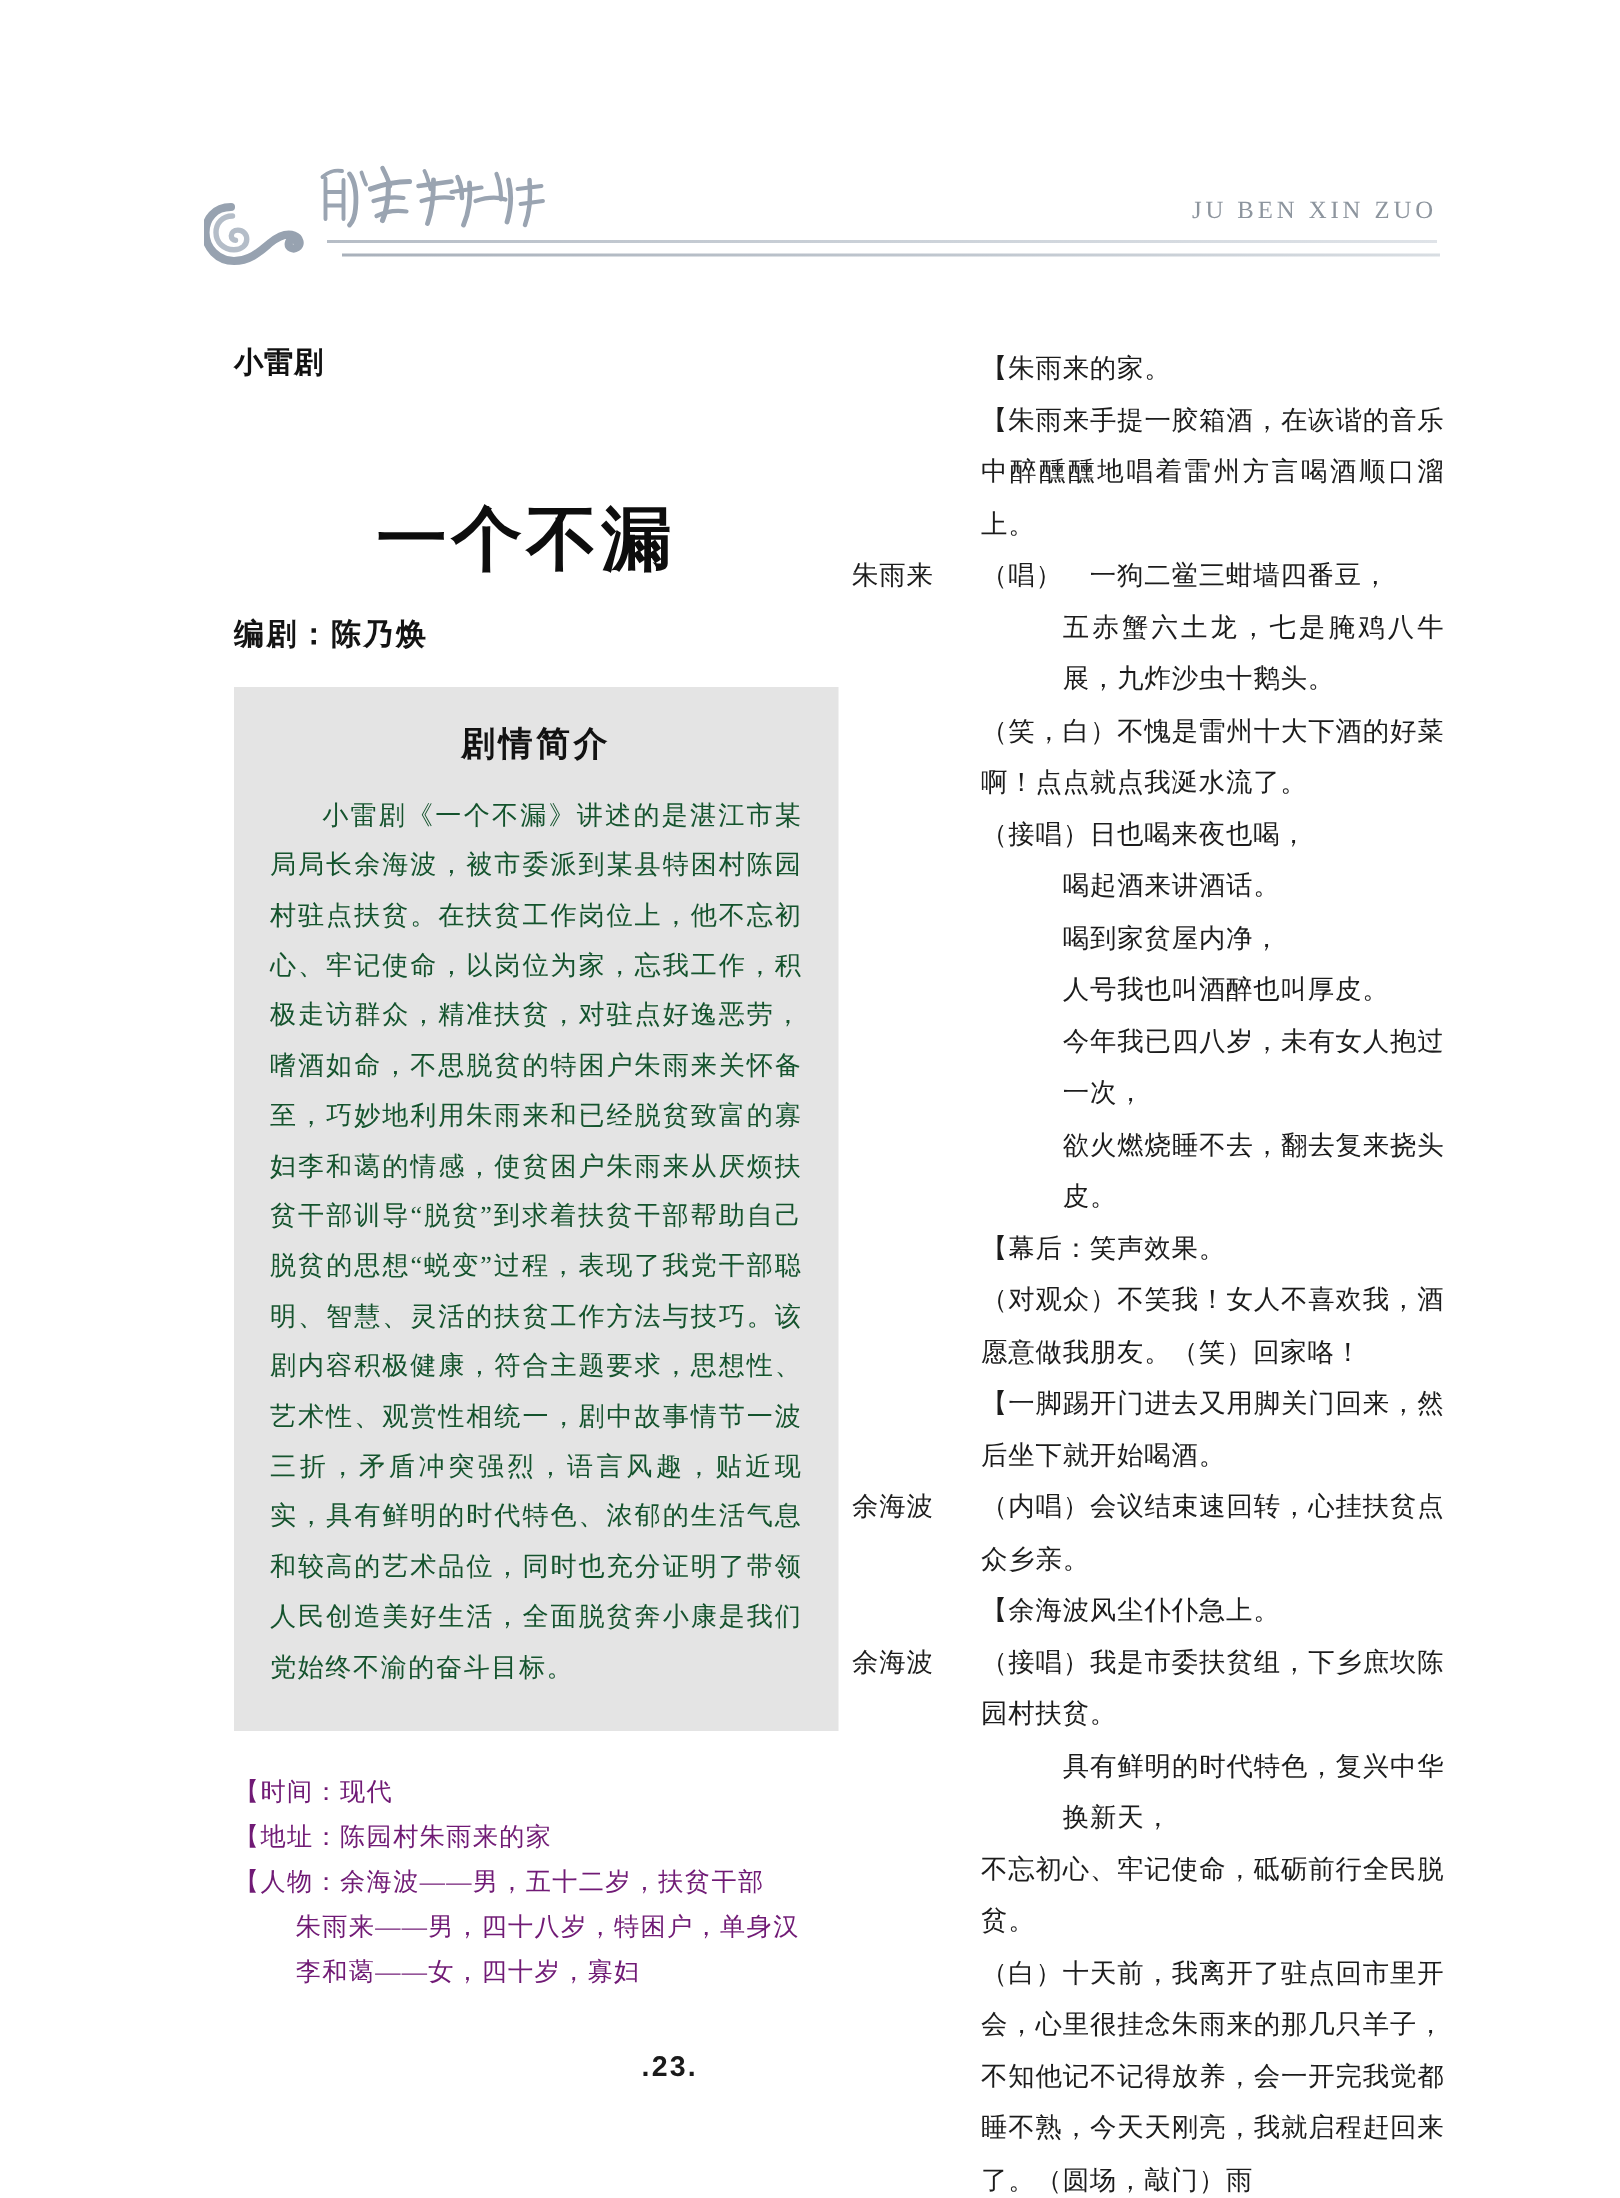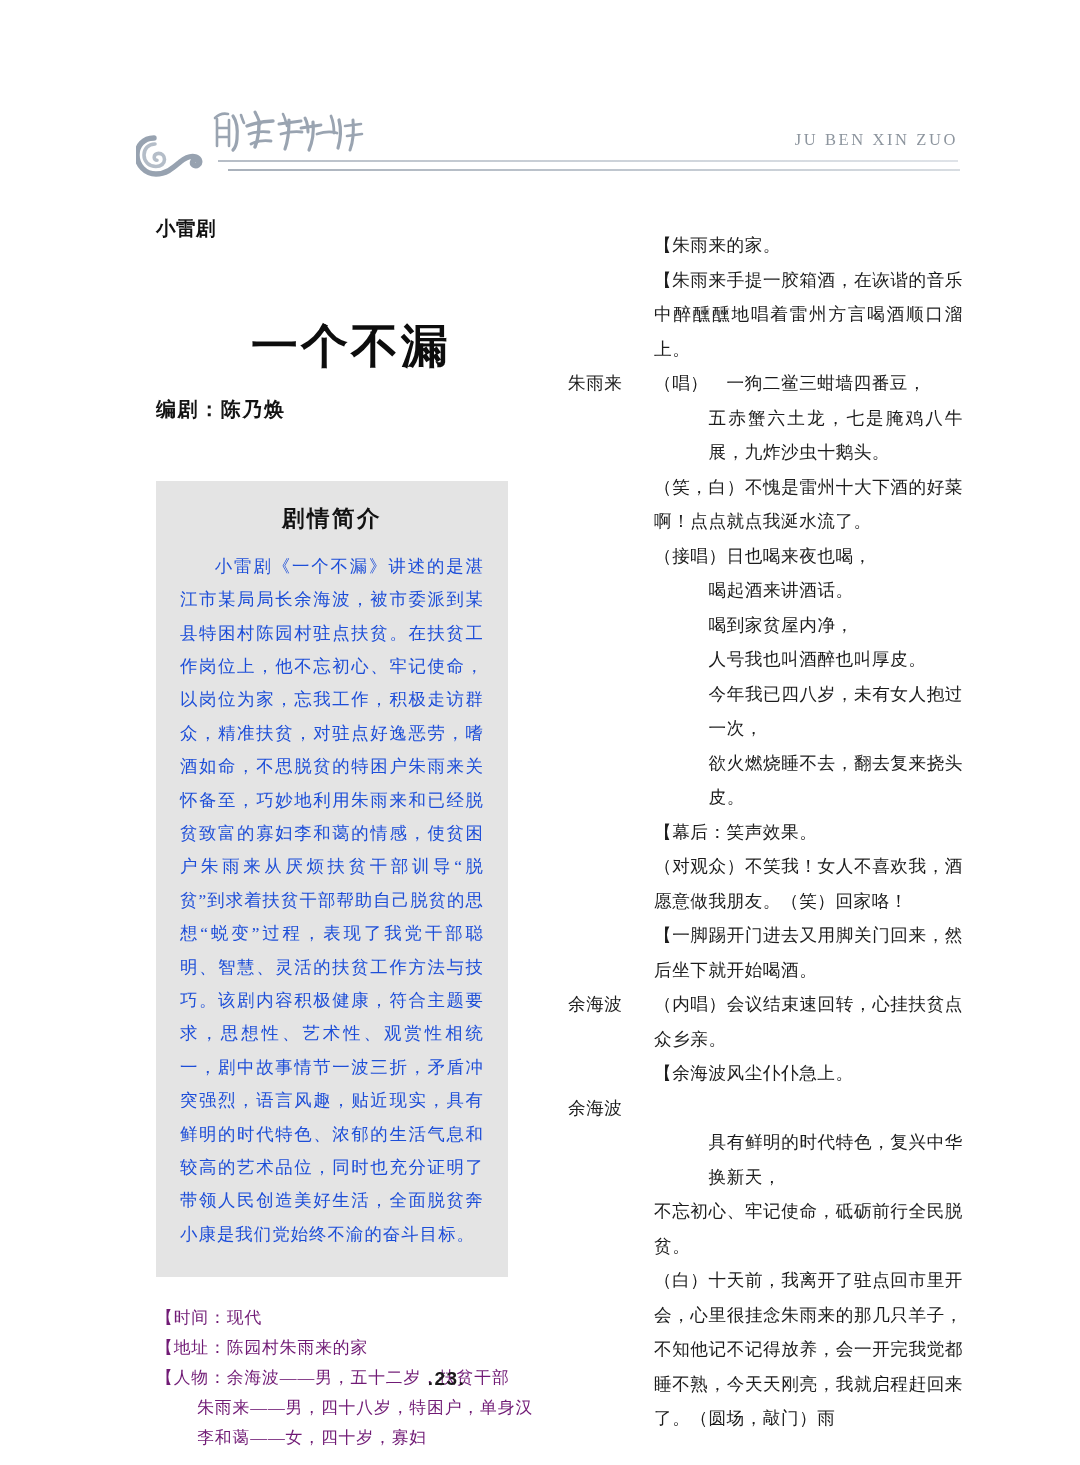--- a/index.html
+++ b/index.html
@@ -62,21 +62,21 @@
     top: 65px;
     width: 732px;
     height: 2px;
     background: linear-gradient(to right, #a9b1bb, #c2c9d1 60%, #d8dde2);
   }
 
   
   .col-left {
     position: absolute;
     left: 128px;
-    top: 215px;
+    top: 228px;
     width: 390px;
     padding-left: 28px;
   }
   .col-right {
     position: absolute;
     left: 568px;
     top: 228px;
     width: 395px;
   }
 
@@ -101,41 +101,41 @@
   .drama-author {
     margin-top: 24px;
     font-family: "Liberation Sans", "DejaVu Sans", sans-serif;
     font-weight: bold;
     font-size: 20px;
     letter-spacing: 1.6px;
     color: #141414;
   }
 
   .synopsis-box {
-    margin-top: 58px;
-    width: 352px;
+    margin-top: 22px;
+    width: 403px;
     background: #e4e4e4;
     padding: 22px 24px 26px 24px;
     box-sizing: border-box;
   }
   .synopsis-heading {
     text-align: center;
     font-family: "Liberation Sans", "DejaVu Sans", sans-serif;
     font-weight: bold;
     font-size: 22.5px;
     letter-spacing: 2.5px;
     color: #121212;
     margin-bottom: 16px;
   }
   .synopsis-body {
     font-family: "Liberation Serif", "DejaVu Serif", serif;
     font-size: 17.4px;
     line-height: 33.4px;
     letter-spacing: 1.05px;
-    color: #1d4ed8;
+    color: #14532d;
     text-align: justify;
     text-justify: inter-character;
     text-indent: 2em;
   }
 
   .meta-list {
     margin-top: 26px;
     font-family: "Liberation Serif", "DejaVu Serif", serif;
     font-size: 16.8px;
     line-height: 30px;
@@ -314,20 +314,21 @@
       <div class="script-line">
         <div class="speaker">余海波</div>
         <div class="speech">（内唱）会议结束速回转，心挂扶贫点众乡亲。</div>
       </div>
       <div class="script-line no-speaker">
         <div class="speaker"></div>
         <div class="speech">【余海波风尘仆仆急上。</div>
       </div>
       <div class="script-line">
         <div class="speaker">余海波</div>
+        <div class="speech">（接唱）我是市委扶贫组，下乡庶坎陈园村扶贫。</div>
       </div>
       <div class="script-line no-speaker">
         <div class="speaker"></div>
         <div class="speech verse-indent">具有鲜明的时代特色，复兴中华换新天，</div>
       </div>
       <div class="script-line no-speaker">
         <div class="speaker"></div>
         <div class="speech">不忘初心、牢记使命，砥砺前行全民脱贫。</div>
       </div>
       <div class="script-line no-speaker">

